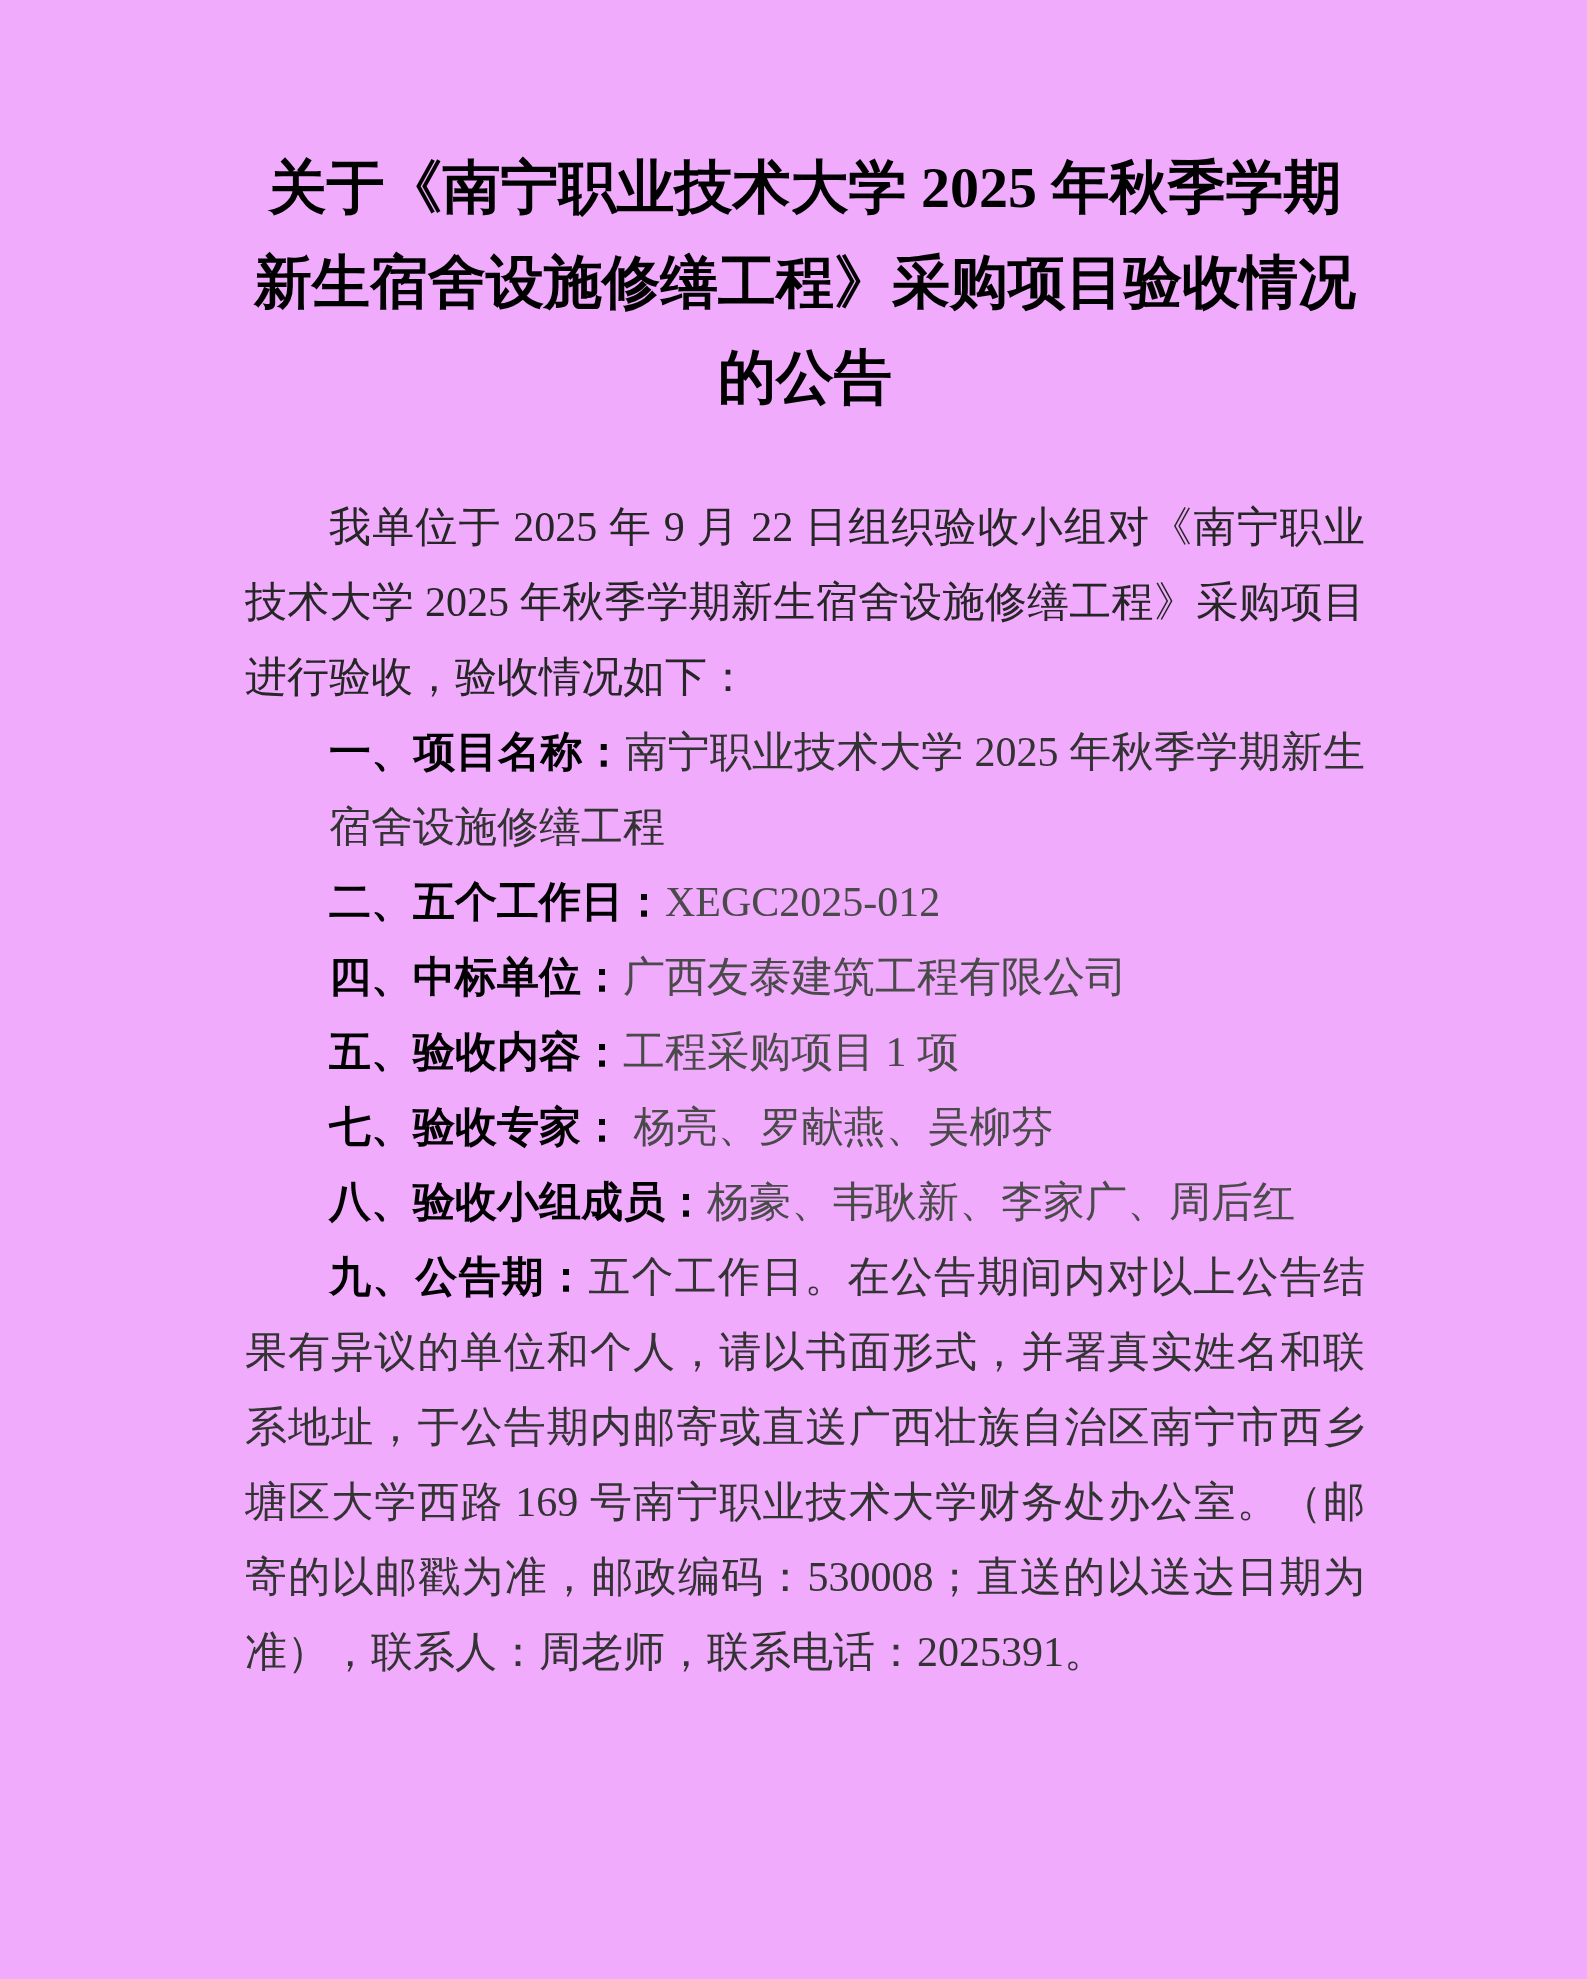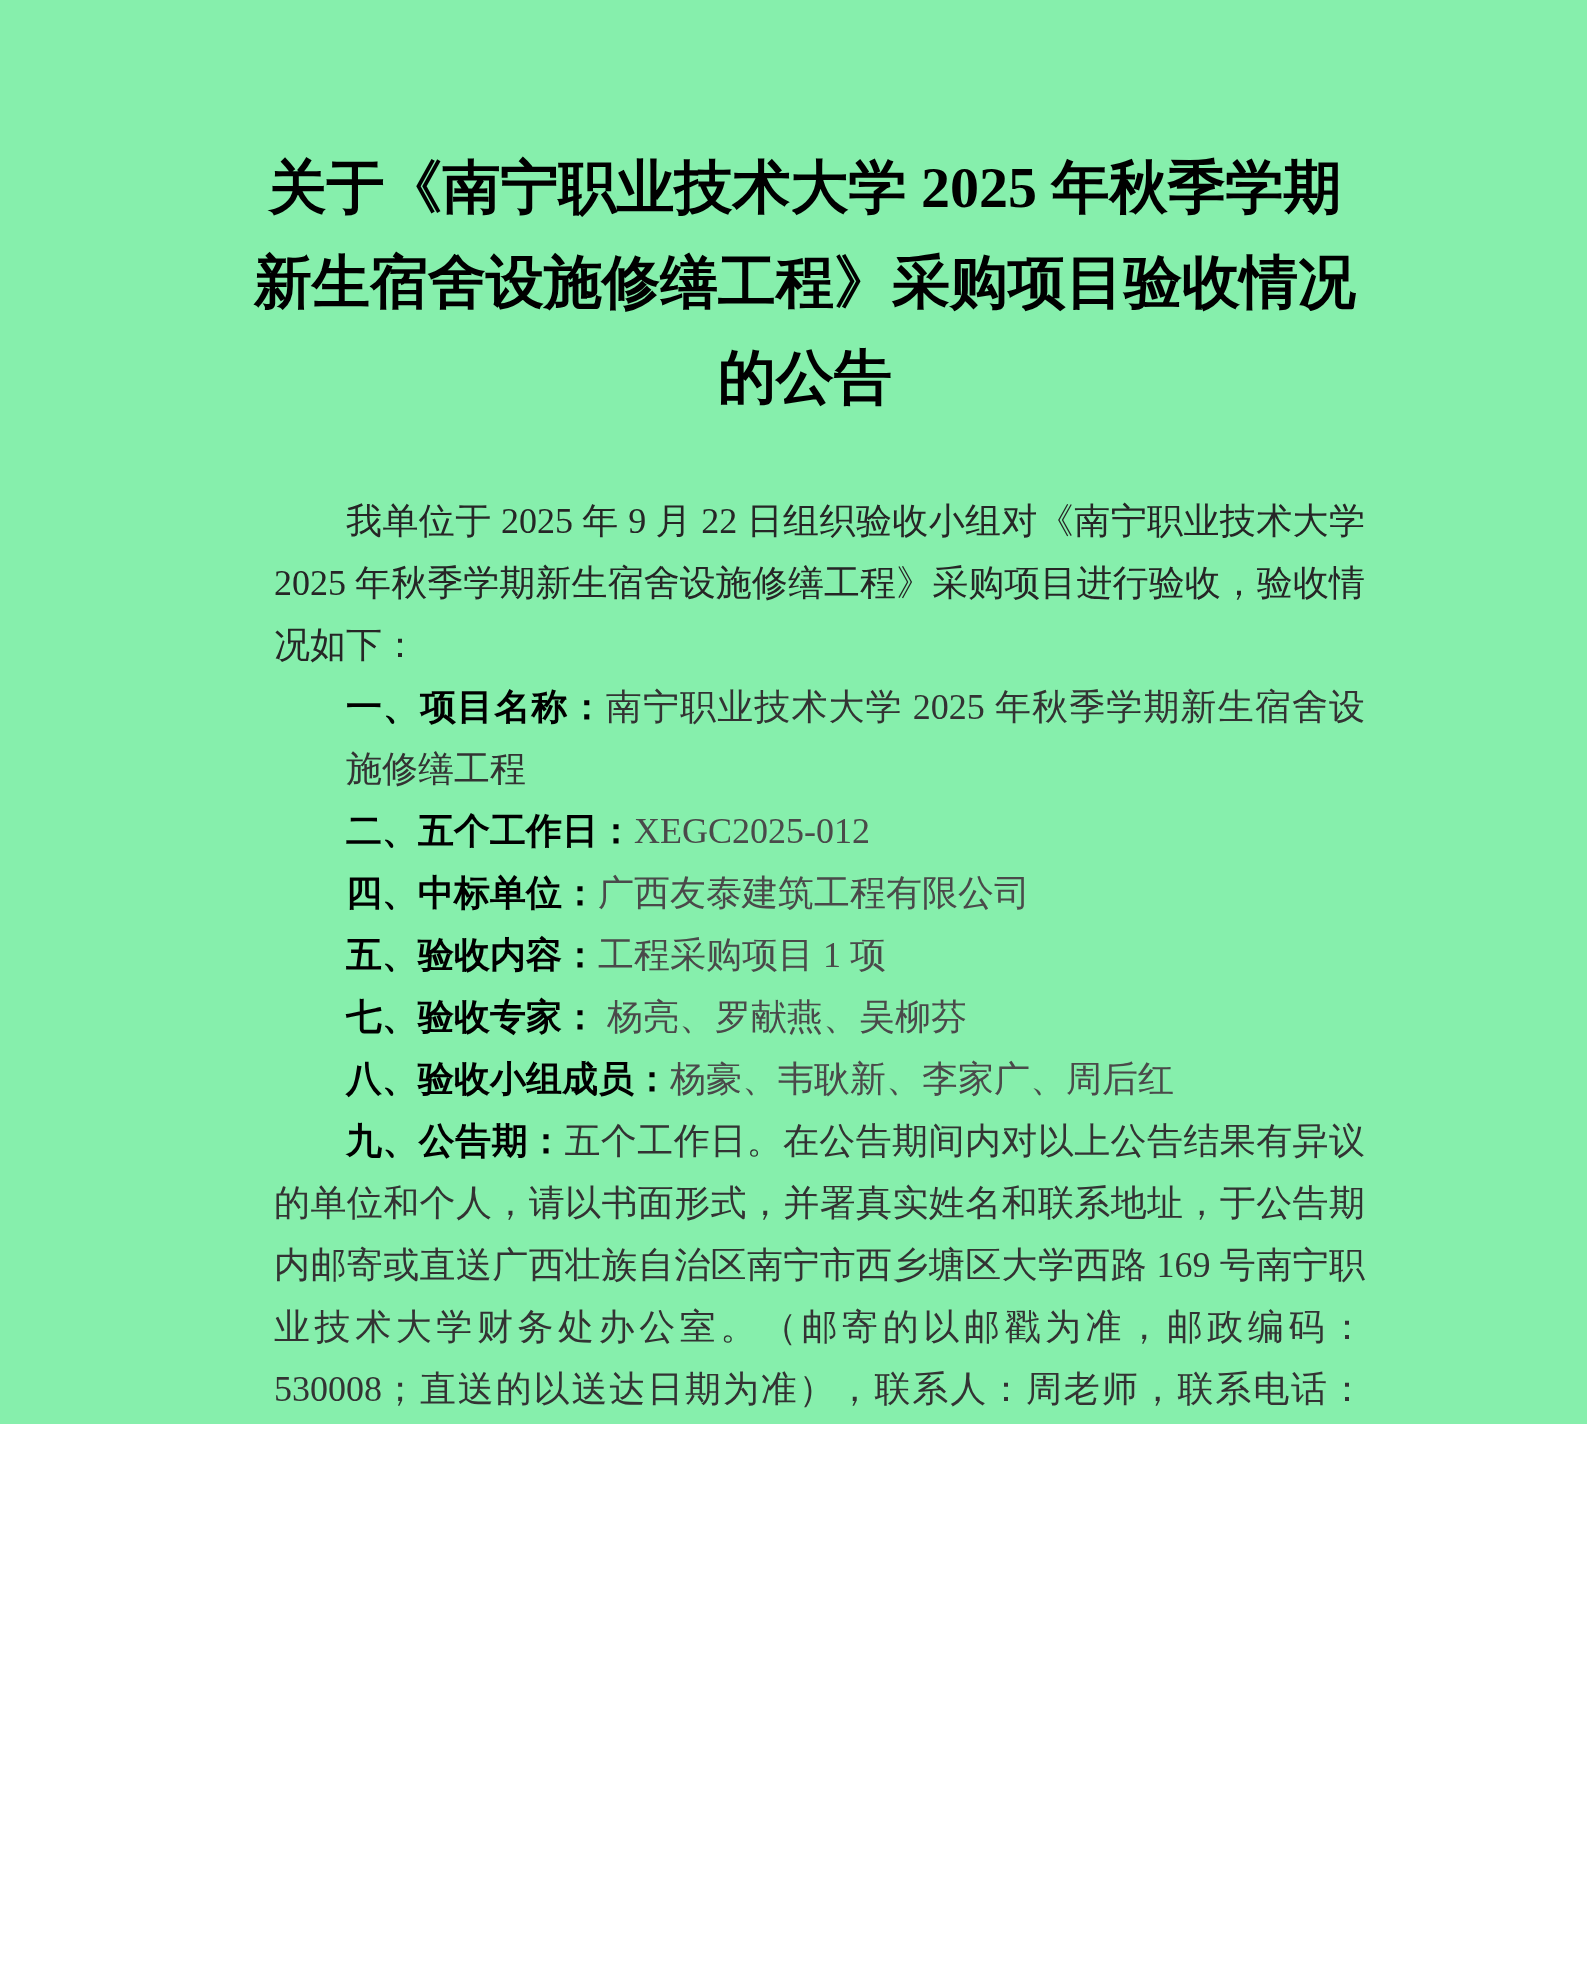--- a/index.html
+++ b/index.html
@@ -9,42 +9,41 @@
   body {
     width: 1587px;
     height: 1979px;
     background: #ffffff;
     font-family: "Liberation Serif", serif;
     color: #262626;
   }
   .page {
     box-sizing: border-box;
     width: 1587px;
-    height: 1424px;
+    height: 1979px;
     padding: 140px 222px 60px 245px;
-    background: #86efac;
+    background: #f0abfc;
     overflow: hidden;
   }
   .doc-title {
     margin: 0 -50px;
     font-size: 58px;
     line-height: 95px;
     font-weight: bold;
     color: #000000;
     text-align: center;
     white-space: pre-line;
     font-family: "Liberation Serif", serif;
   }
   .doc-body {
     margin-top: 65px;
-    font-size: 36px;
-    line-height: 62px;
+    font-size: 42px;
+    line-height: 75px;
     text-align: justify;
     text-justify: inter-character;
-    margin-left: 29px;
   }
   p { margin: 0; }
   .para-indent {          
     text-indent: 2em;
   }
   .item {                 
     margin-left: 2em;
   }
   .item-label {
     font-weight: 700;

